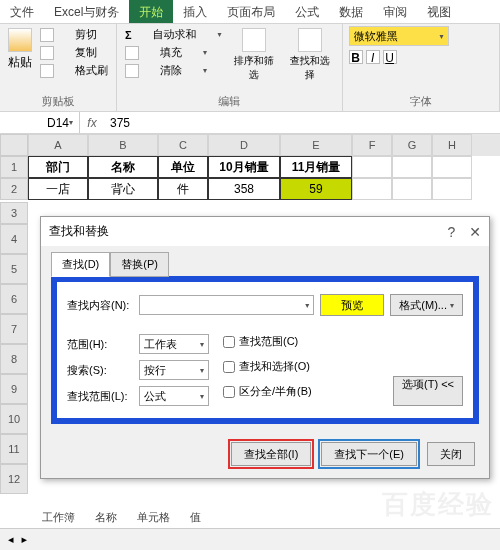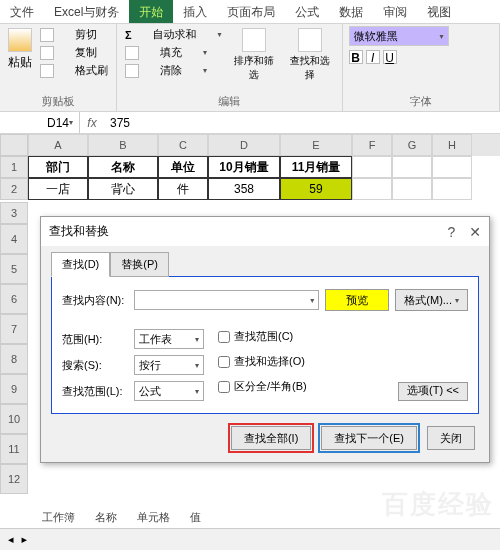--- a/index.html
+++ b/index.html
@@ -13,21 +13,21 @@
 
 .ribbon { background: #f1f1f1; height: 88px; display: flex; border-bottom: 1px solid #d4d4d4; }
 .ribbon-group { display: flex; flex-direction: column; justify-content: space-between; border-right: 1px solid #d4d4d4; padding: 2px 6px 0; }
 .group-label { text-align: center; font-size: 11px; color: #666; padding: 2px 0; }
 .rg-content { display: flex; gap: 4px; flex: 1; align-items: flex-start; }
 .big-btn { display: flex; flex-direction: column; align-items: center; gap: 2px; padding: 2px; cursor: pointer; }
 .big-btn .ico { width: 24px; height: 24px; background: #fff; border: 1px solid #ccc; }
 .btn-stack { display: flex; flex-direction: column; gap: 1px; }
 .small-btn { display: flex; align-items: center; gap: 21px; padding: 1px 2px; cursor: pointer; font-size: 11px; white-space: nowrap; }
 .small-ico { width: 14px; height: 14px; background: #fff; border: 1px solid #bbb; display: inline-block; }
-.font-select { width: 100px; height: 20px; border: 1px solid #ccc; background: #c4b5fd; padding: 0 4px; font-size: 11px; display: flex; align-items: center; justify-content: space-between; }
+.font-select { width: 100px; height: 20px; border: 1px solid #ccc; background: #fde047; padding: 0 4px; font-size: 11px; display: flex; align-items: center; justify-content: space-between; }
 .tri { font-size: 8px; color: #555; }
 
 
 .formula-row { display: flex; height: 22px; border-bottom: 1px solid #d4d4d4; }
 .name-box { width: 80px; border-right: 1px solid #ccc; padding: 2px 6px; font-size: 12px; display: flex; align-items: center; justify-content: flex-end; }
 .fx-area { display: flex; align-items: center; flex: 1; }
 .fx-btn { width: 24px; text-align: center; font-style: italic; color: #666; }
 .formula-input { flex: 1; padding: 2px 6px; border: none; font-size: 12px; }
 
 
@@ -42,32 +42,32 @@
 .colhdr { background: #e6e6e6; font-size: 11px; color: #555; }
 
 
 .dialog { position: absolute; left: 40px; top: 216px; width: 450px; background: #f0f0f0; border: 1px solid #999; box-shadow: 2px 2px 6px rgba(0,0,0,0.3); }
 .dlg-title { display: flex; justify-content: space-between; align-items: center; padding: 6px 8px; background: #fff; font-size: 12px; }
 .dlg-close { display: flex; gap: 14px; font-size: 14px; color: #555; }
 .dlg-close span { cursor: pointer; }
 .dlg-tabs { display: flex; padding: 6px 10px 0; gap: 0; }
 .dlg-tab { padding: 4px 10px; border: 1px solid #aaa; background: #e8e8e8; font-size: 11px; cursor: pointer; }
 .dlg-tab.active { background: #fff; border-bottom-color: #fff; position: relative; z-index: 1; }
-.dlg-body { background: #fff; margin: 0 10px 4px; border: 1px solid #1d4ed8; padding: 12px 10px; margin-top: -1px; }
+.dlg-body { background: #fff; margin: 0 10px 10px; border: 6px solid #1d4ed8; padding: 12px 10px; margin-top: -1px; }
 .field-row { display: flex; align-items: center; gap: 6px; margin-bottom: 10px; font-size: 11px; }
 .field-label { width: 66px; text-align: left; }
 .combo { height: 20px; border: 1px solid #aaa; background: #fff; display: flex; align-items: center; justify-content: space-between; padding: 0 4px; font-size: 11px; }
 .combo .tri { font-size: 8px; }
 .preview-btn { width: 64px; height: 22px; background: #ffff00; border: 1px solid #999; display: flex; align-items: center; justify-content: center; cursor: pointer; }
 .fmt-btn { height: 22px; padding: 0 8px; border: 1px solid #999; background: #e8e8e8; display: flex; align-items: center; cursor: pointer; gap: 3px; }
 .checkbox-row { display: flex; align-items: center; gap: 4px; font-size: 11px; margin-bottom: 4px; }
 .checkbox-row input { width: 12px; height: 12px; }
 .opts-row { display: flex; gap: 14px; }
 .opts-col { display: flex; flex-direction: column; gap: 6px; }
-.options-btn { margin-left: auto; align-self: flex-end; height: 19px; padding: 0 8px; border: 1px solid #999; background: #e8e8e8; cursor: pointer; font-size: 11px; }
+.options-btn { margin-left: auto; align-self: flex-end; height: 30px; padding: 0 8px; border: 1px solid #999; background: #e8e8e8; cursor: pointer; font-size: 11px; }
 .dlg-buttons { display: flex; justify-content: flex-end; gap: 10px; padding: 8px 14px 12px; }
 .dlg-btn { height: 24px; padding: 0 12px; border: 1px solid #999; background: #e8e8e8; cursor: pointer; font-size: 11px; display: flex; align-items: center; }
 .highlight-red { outline: 2px solid #e03030; outline-offset: 1px; }
 .highlight-blue { outline: 2px solid #3080d0; outline-offset: 1px; }
 
 
 .sheet-tabs { position: absolute; bottom: 0; left: 0; right: 0; height: 22px; background: #f1f1f1; border-top: 1px solid #ccc; display: flex; align-items: center; padding: 0 8px; gap: 8px; font-size: 11px; }
 .stat-row { position: absolute; bottom: 22px; left: 42px; display: flex; gap: 20px; font-size: 11px; color: #444; background: #fff; padding: 3px 0; }
 
 

